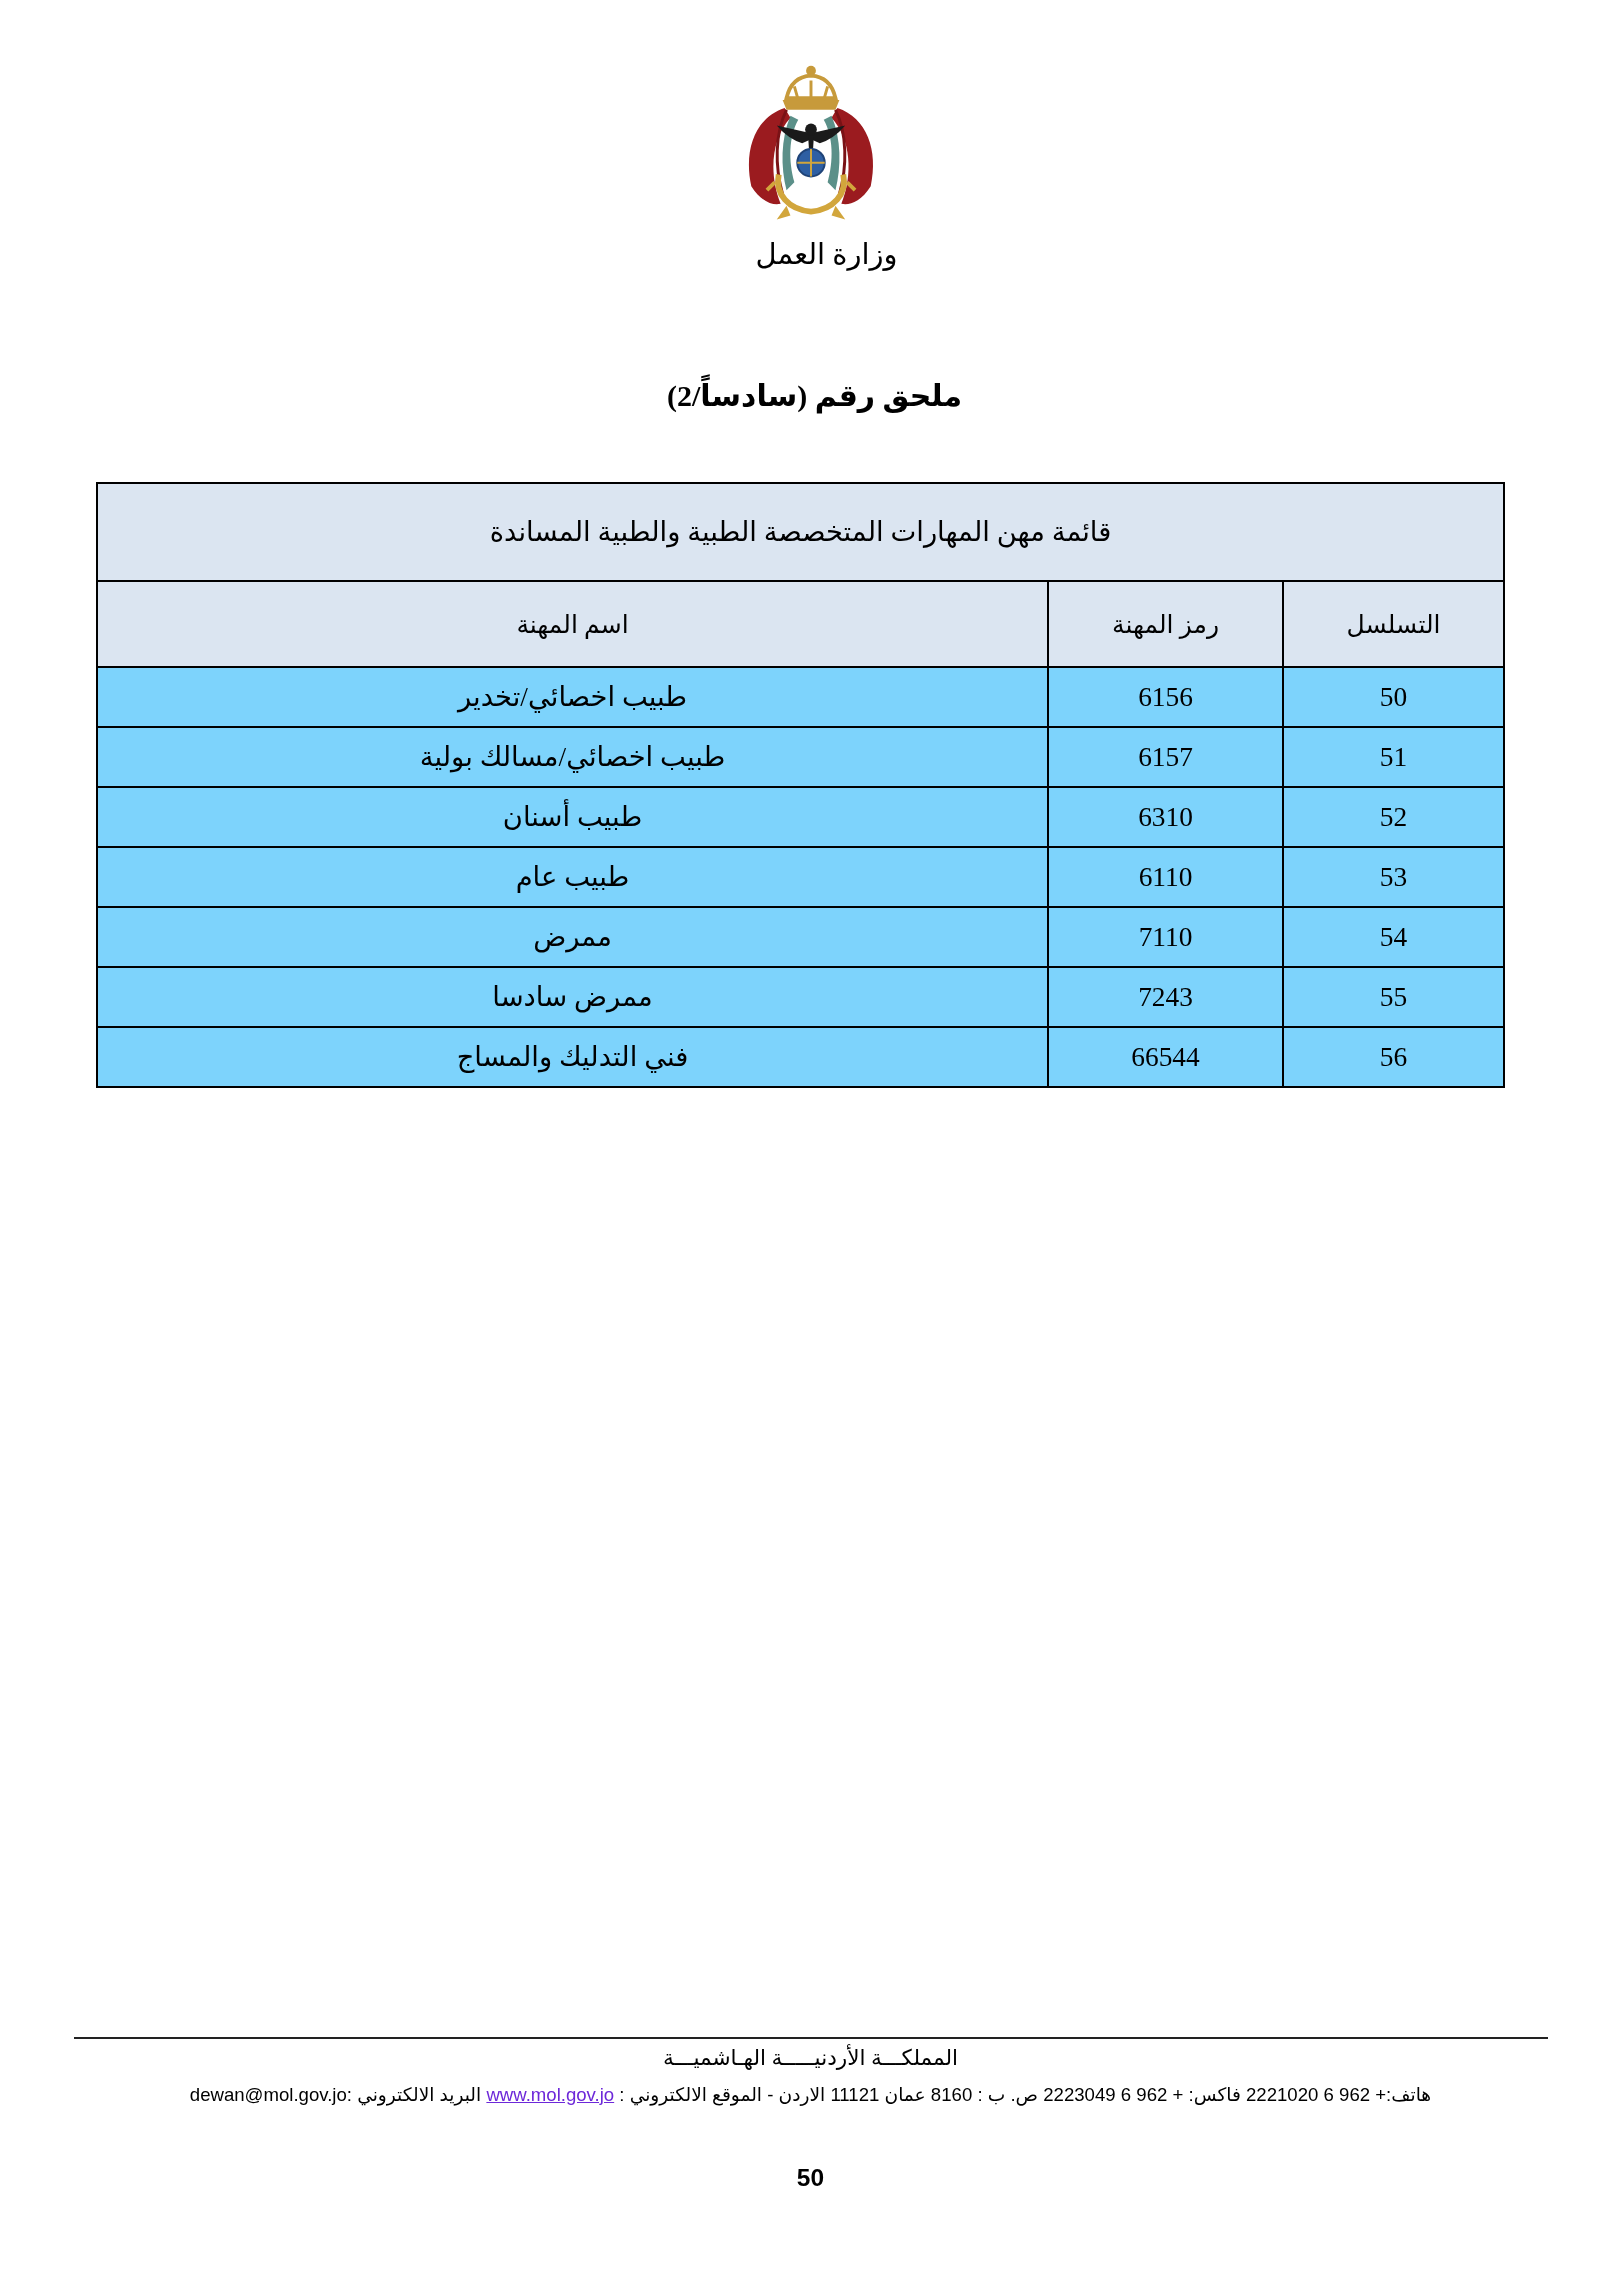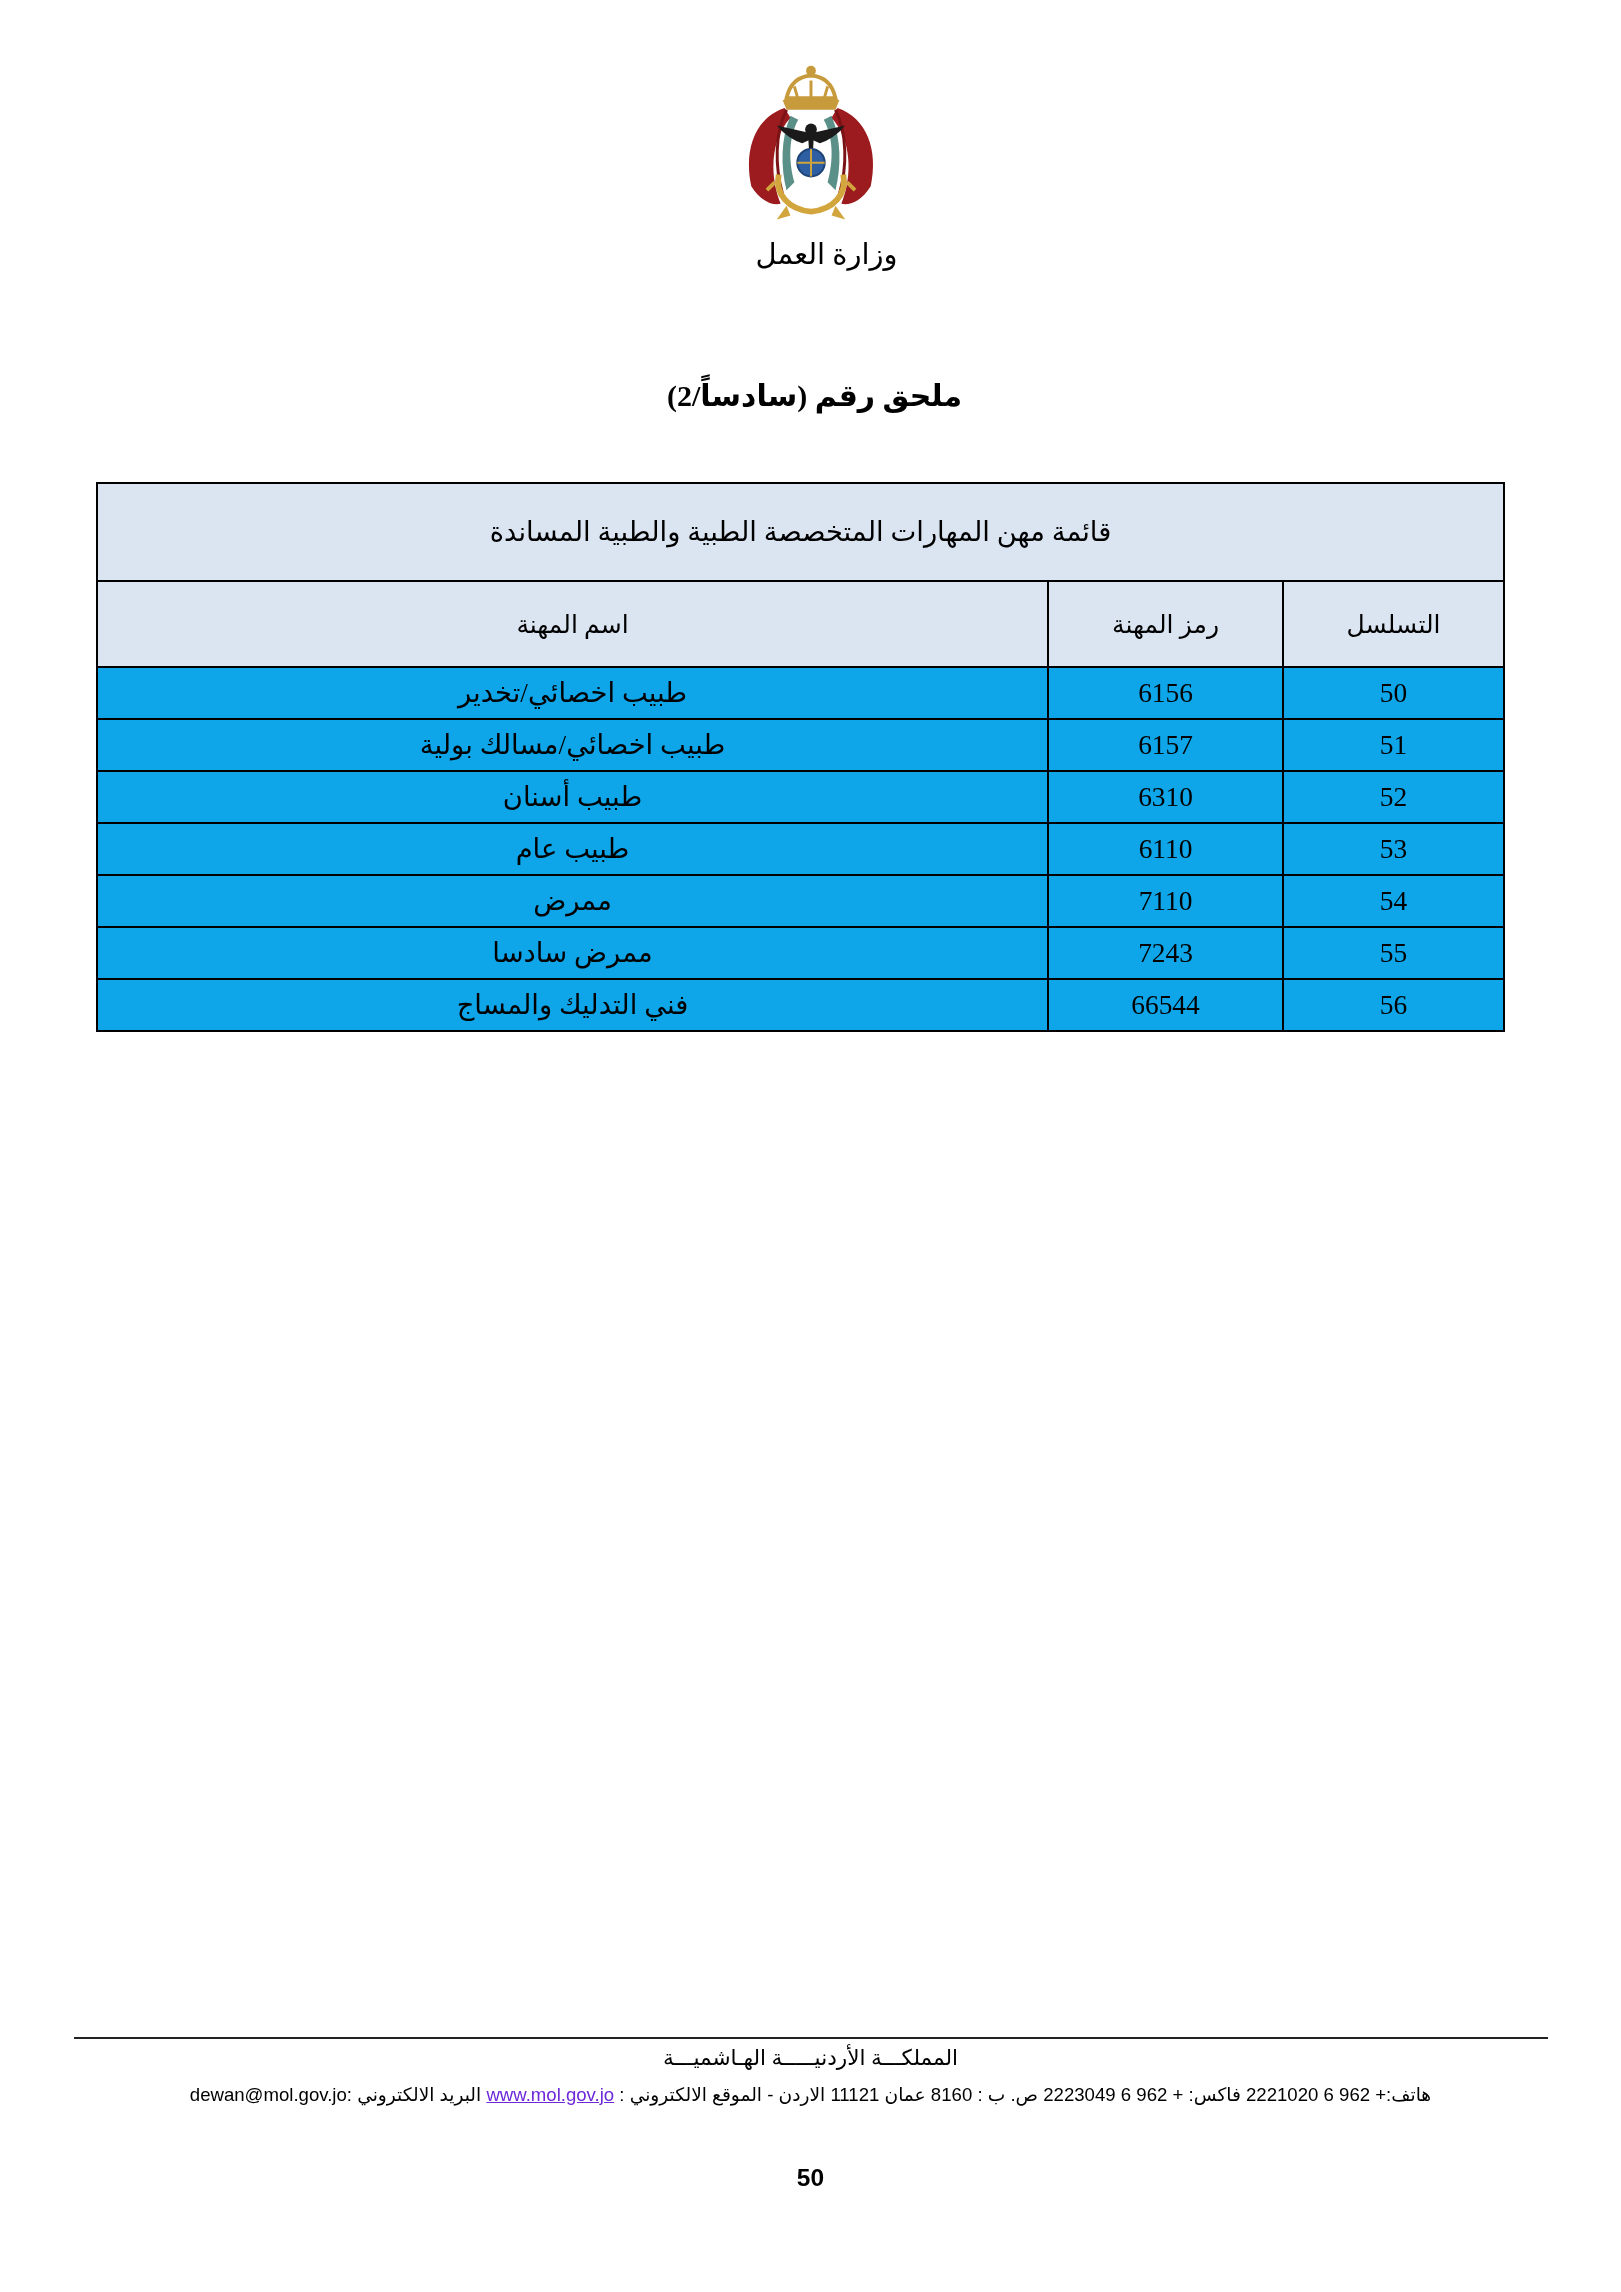--- a/index.html
+++ b/index.html
@@ -49,21 +49,21 @@
   tr.caption-row th {
     background:#dbe5f1;
     height:98px;
     font-size:27.4px;
   }
   tr.header-row th {
     background:#dbe5f1;
     height:86px;
     font-size:25px;
   }
-  tr.data-row td { height:52px; background:#0ea5e9; }
+  tr.data-row td { height:60px; background:#7dd3fc; }
   col.c-serial { width:221px; }
   col.c-code   { width:235px; }
   col.c-name   { width:951px; }
   td.num { font-size:28px; direction:ltr; }
 
   
   .footer-rule {
     position:absolute; top:2037px; left:74px; width:1474px;
     border-top:2px solid #222;
   }

